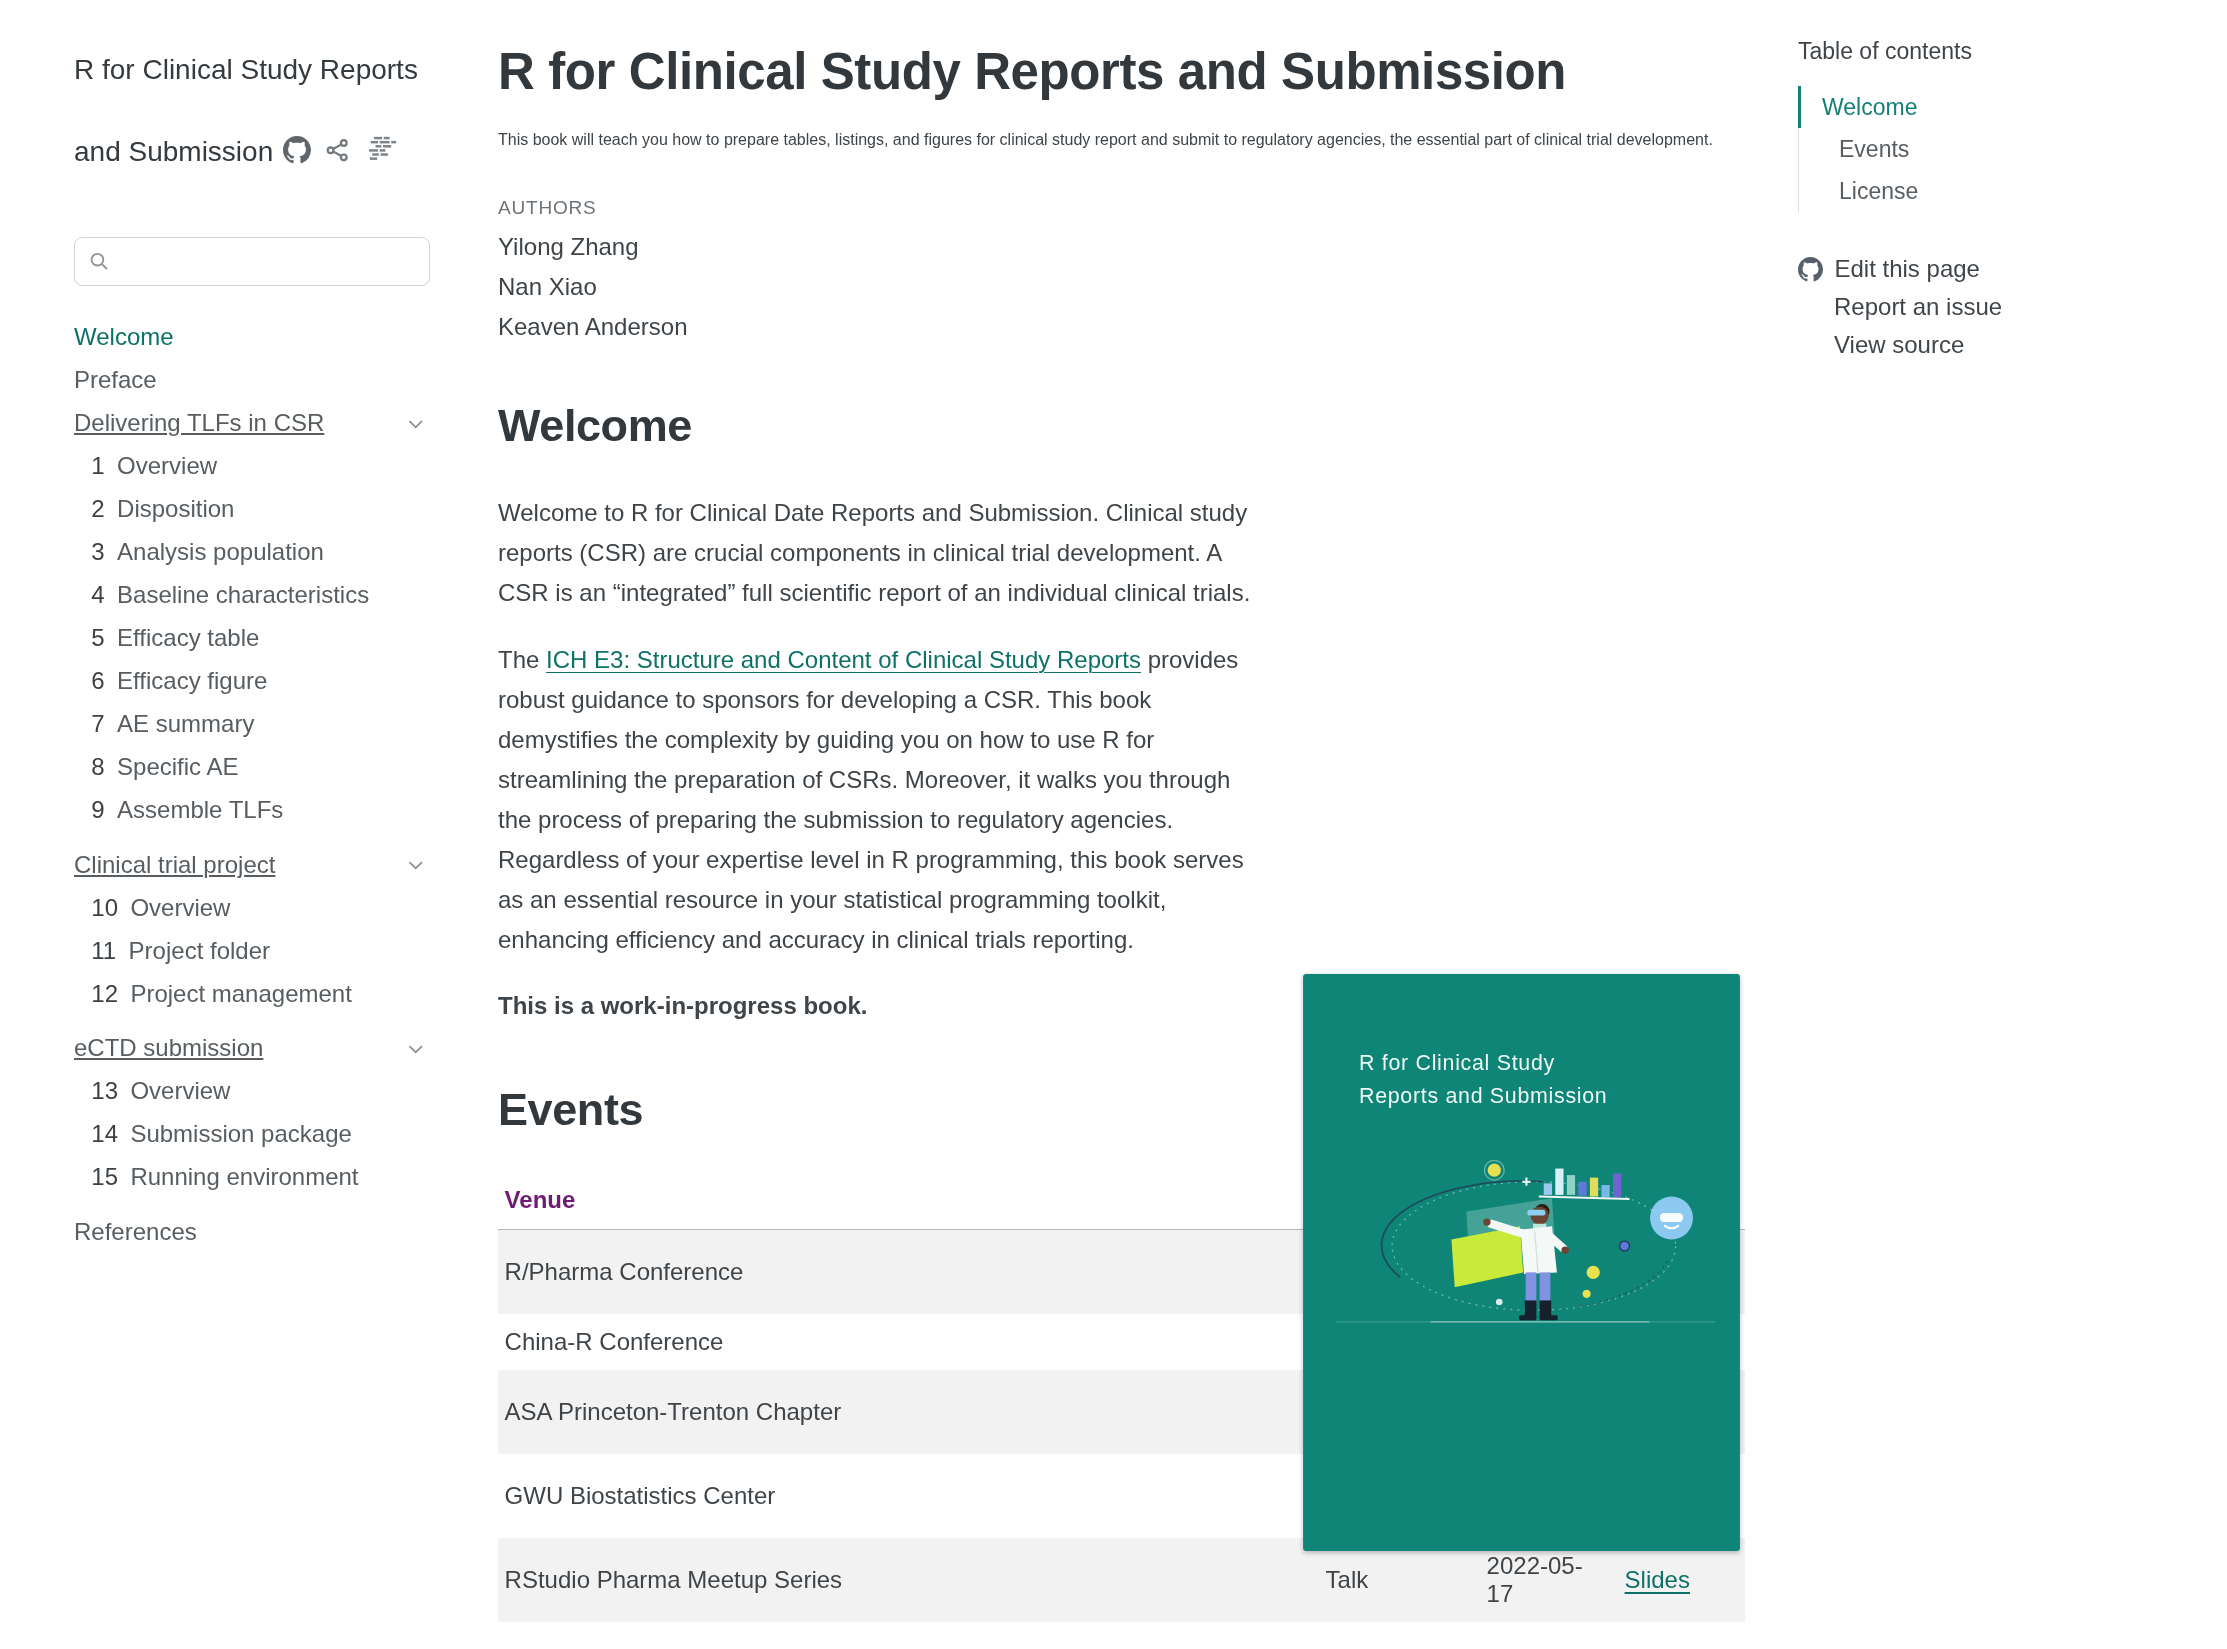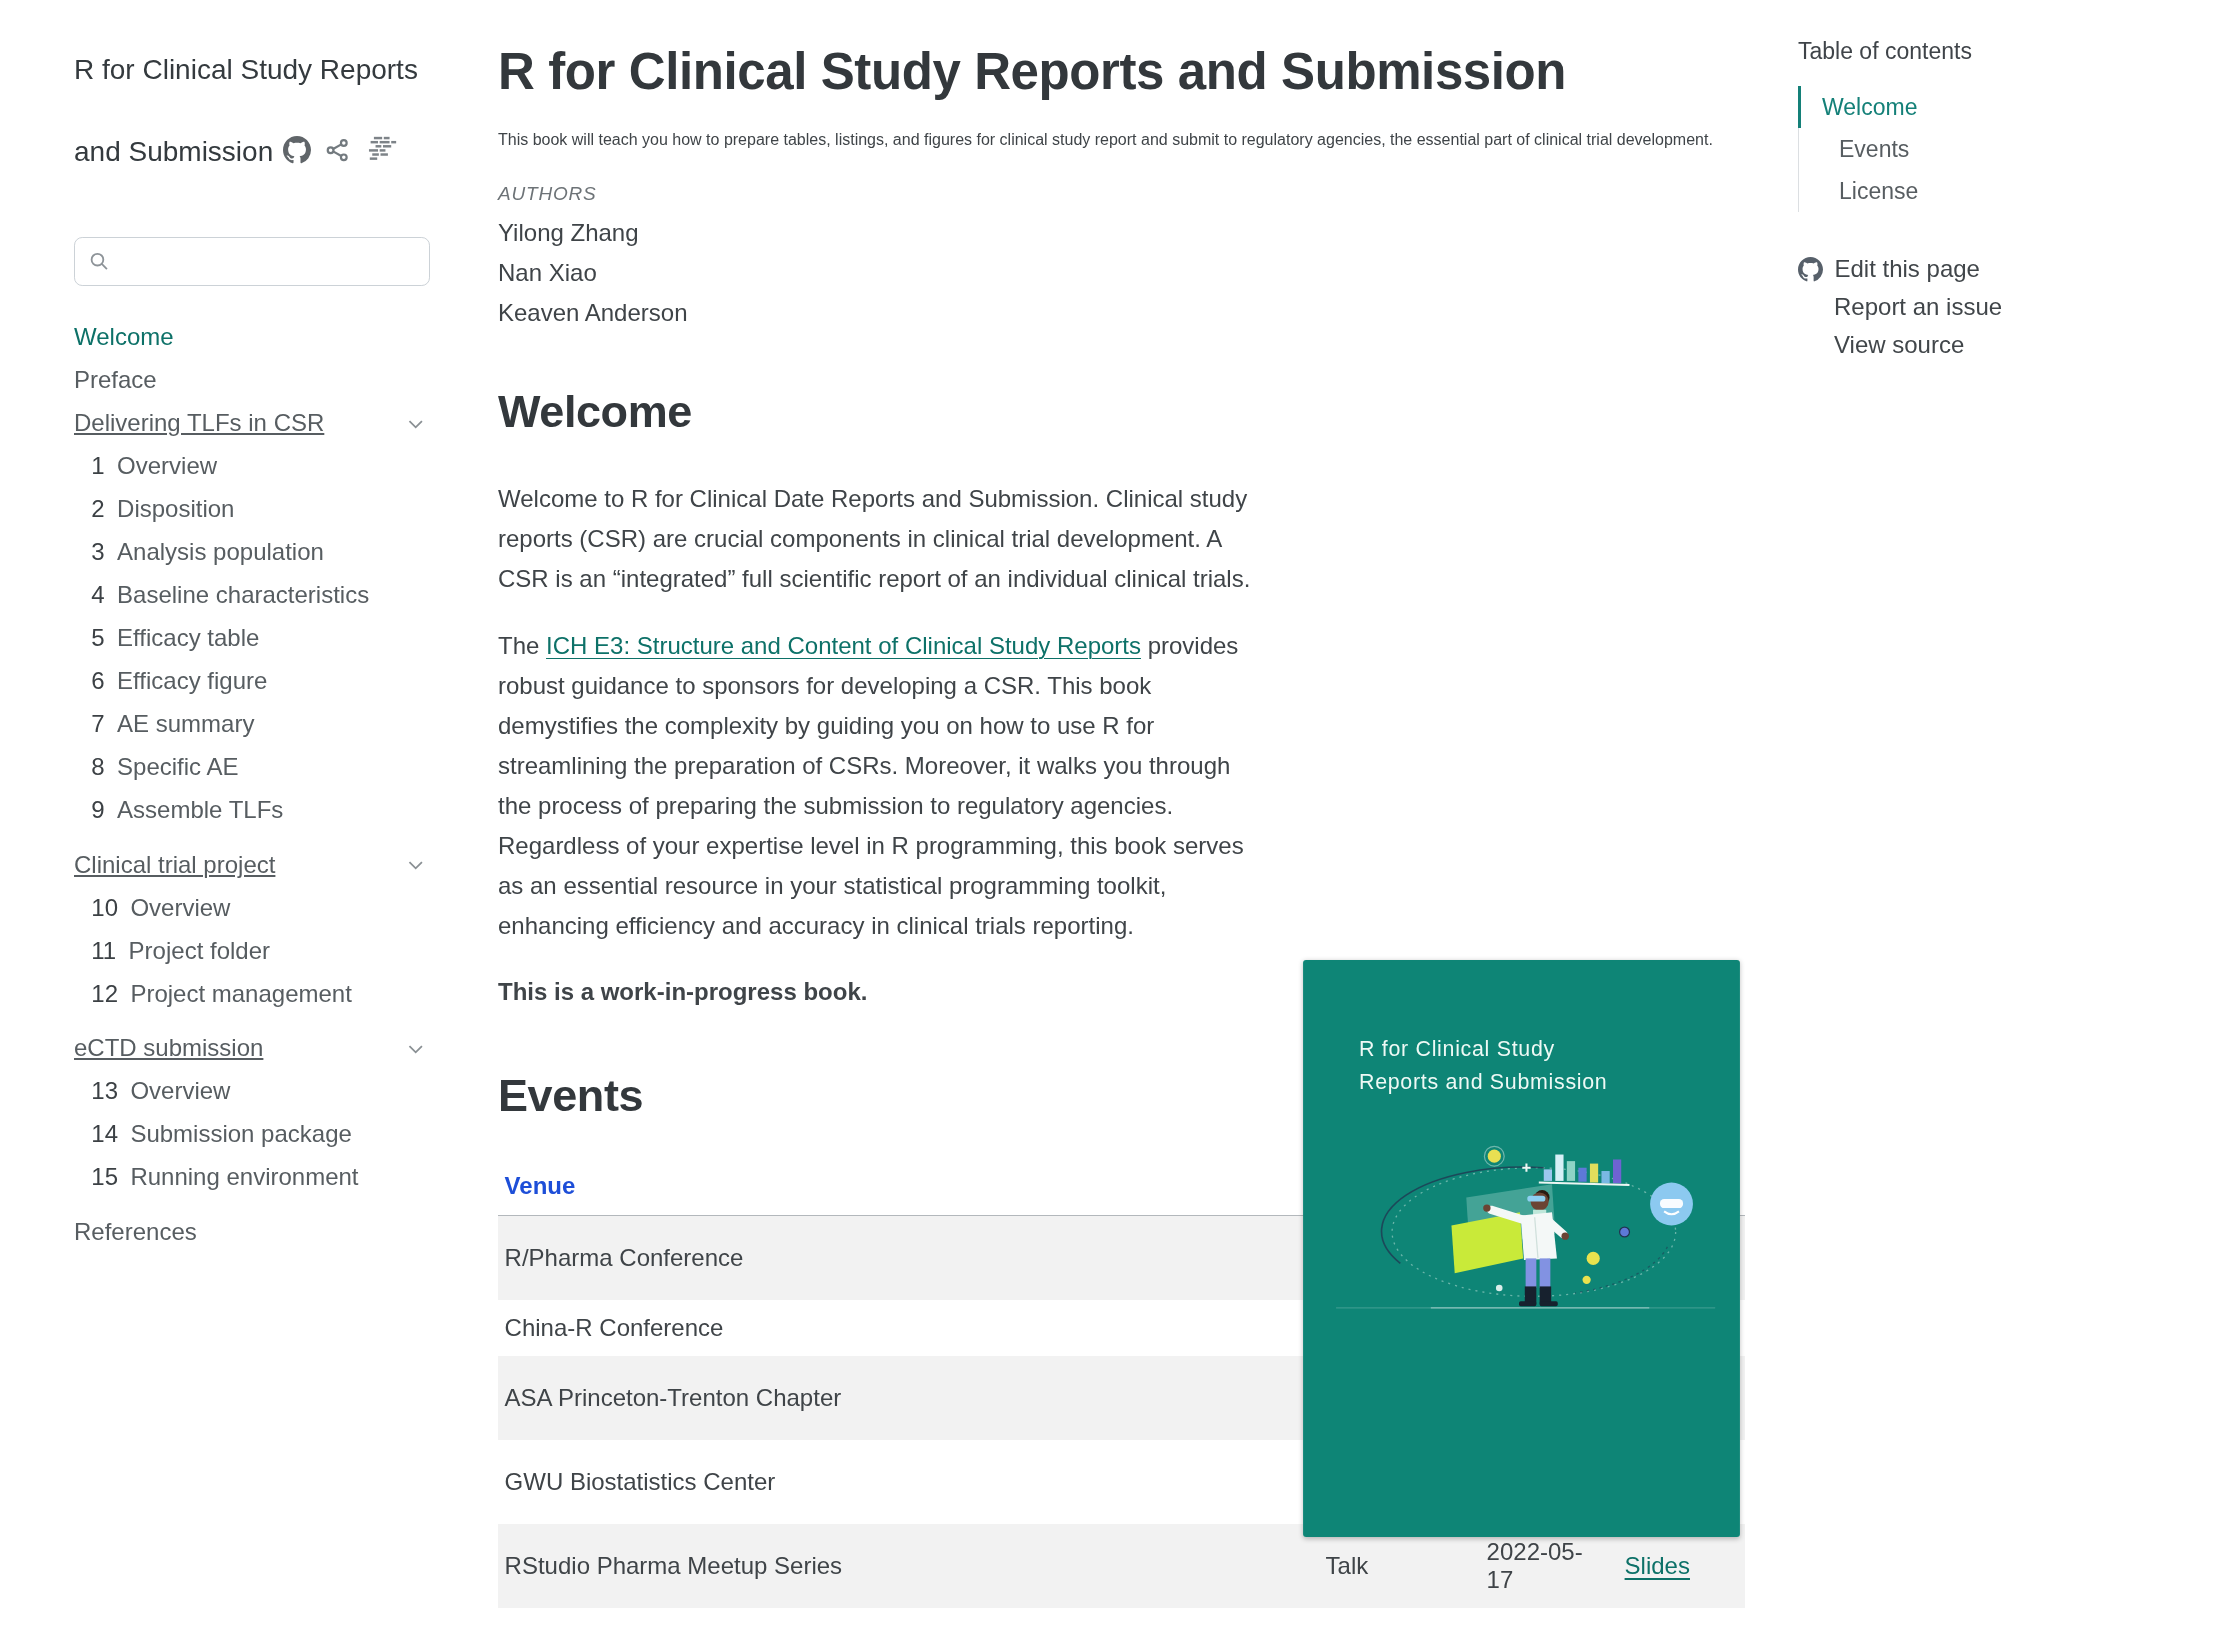--- a/index.html
+++ b/index.html
@@ -25,21 +25,21 @@
   .nav-row.active { color:#0d7168; }
   .nav-row.section { justify-content:space-between;text-decoration:underline; }
   .nav-row.mt { margin-top:11.5px; }
   .nav-row .num { color:#3c4145; margin-right:12.4px; padding-left:17.3px; }
   .chev { flex:0 0 auto; margin-right:3.3px; }
 
   
   .main { position:absolute; left:498px; top:0; width:1247px; padding-top:43px; }
   h1.page-title { font-size:51px; line-height:1.12; font-weight:700; color:#33383c; letter-spacing:-0.4px; }
   .subtitle { margin-top:20px; font-size:16px; line-height:39px; color:#3f4448; }
-  .authors-label { margin-top:24px; font-size:19px; letter-spacing:0.8px; color:#6d7377;font-style:italic; }
+  .authors-label { margin-top:38px; font-size:19px; letter-spacing:0.8px; color:#6d7377; }
   .author { font-size:24px; line-height:40px; color:#3f4448; }
   .authors { margin-top:8.2px; }
   h2.sec { font-size:45px; font-weight:700; color:#33383c; letter-spacing:-0.4px; }
   #welcome-heading { margin-top:53px; }
   .welcome-body { position:relative; }
   .welcome-text { width:767px; }
   .welcome-text p { margin-top:41px; font-size:24px; line-height:40px; color:#3f4448; }
   .welcome-text p + p { margin-top:26.4px; }
   .ext-link { color:#0d7168; text-decoration:underline; text-underline-offset:4.1px; text-decoration-thickness:1.2px; cursor:pointer; }
   .draft-note { margin-top:49px; font-size:24px; font-weight:700; color:#33383c; }
@@ -47,21 +47,21 @@
 
   
   .cover { position:absolute; left:805px; top:481px; width:437px; height:577px;
     box-shadow:0 1.6px 5px rgba(0,0,0,.25); border-radius:3px; overflow:hidden; }
   .cover svg { display:block; }
   .cover-title { position:absolute; left:56px; top:73px; font-size:21.4px; line-height:33px;
     color:#eef9f5; font-weight:500; letter-spacing:0.7px; }
 
   
   table.events { margin-top:38px; width:1247px; border-collapse:collapse; font-size:24px; }
-  table.events th { text-align:left; font-weight:700; color:#1d4ed8; padding:11.5px 10px 15px 6.6px;
+  table.events th { text-align:left; font-weight:700; color:#701a75; padding:11.5px 10px 15px 6.6px;
     border-bottom:1.6px solid #b3b8bc; }
   table.events td { padding:14px 10px 14px 6.6px; color:#3f4448; }
   table.events tbody tr:nth-child(odd) { background:#f2f2f2; }
   .col-venue { width:821px; } .col-type { width:161px; } .col-date { width:138px; }
   .slides-link { color:#0d7168; text-decoration:underline; text-underline-offset:4.1px; cursor:pointer; }
 
   
   .toc { position:absolute; left:1798px; top:38px; width:355px; }
   .toc-heading { font-size:23px; color:#3f4449; }
   .toc-list { margin-top:21.4px; border-left:0.8px solid #dcdfe2; position:relative; }

